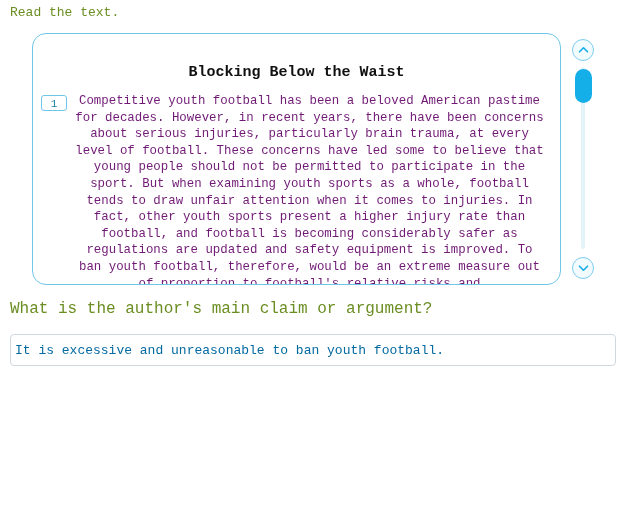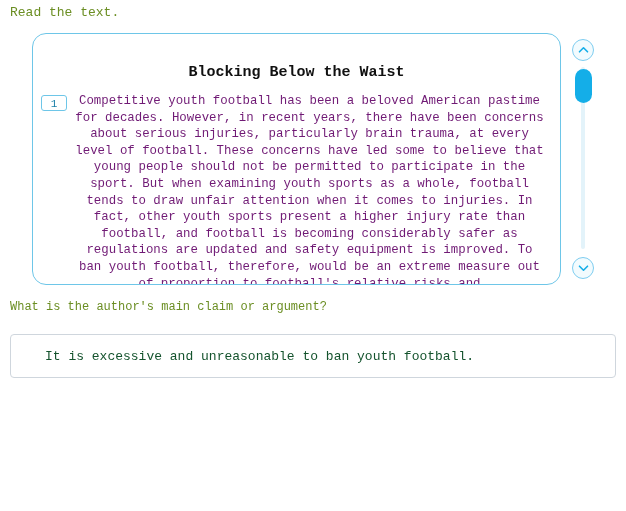--- a/index.html
+++ b/index.html
@@ -121,41 +121,41 @@
     top: 36px;
     width: 17px;
     height: 34px;
     border-radius: 9px;
     background: #14aee8;
   }
   .question {
     position: absolute;
     left: 10px;
     top: 300px;
-    font-size: 12px;
+    font-size: 16px;
     color: #6b8e23;
   }
   .options {
     position: absolute;
     left: 10px;
     top: 334px;
     width: 606px;
   }
   .option {
     box-sizing: border-box;
     width: 606px;
-    height: 44px;
+    height: 32px;
     border: 1px solid #cfd6dd;
     border-radius: 4px;
     background: #ffffff;
     display: flex;
     align-items: center;
-    padding-left: 34px;
+    padding-left: 4px;
     font-size: 13px;
-    color: #14532d;
+    color: #0369a1;
     margin-bottom: 17px;
     cursor: pointer;
   }
 </style>
 </head>
 <body>
 
 <div class="page">
 
   <div class="instruction">Read the text.</div>

